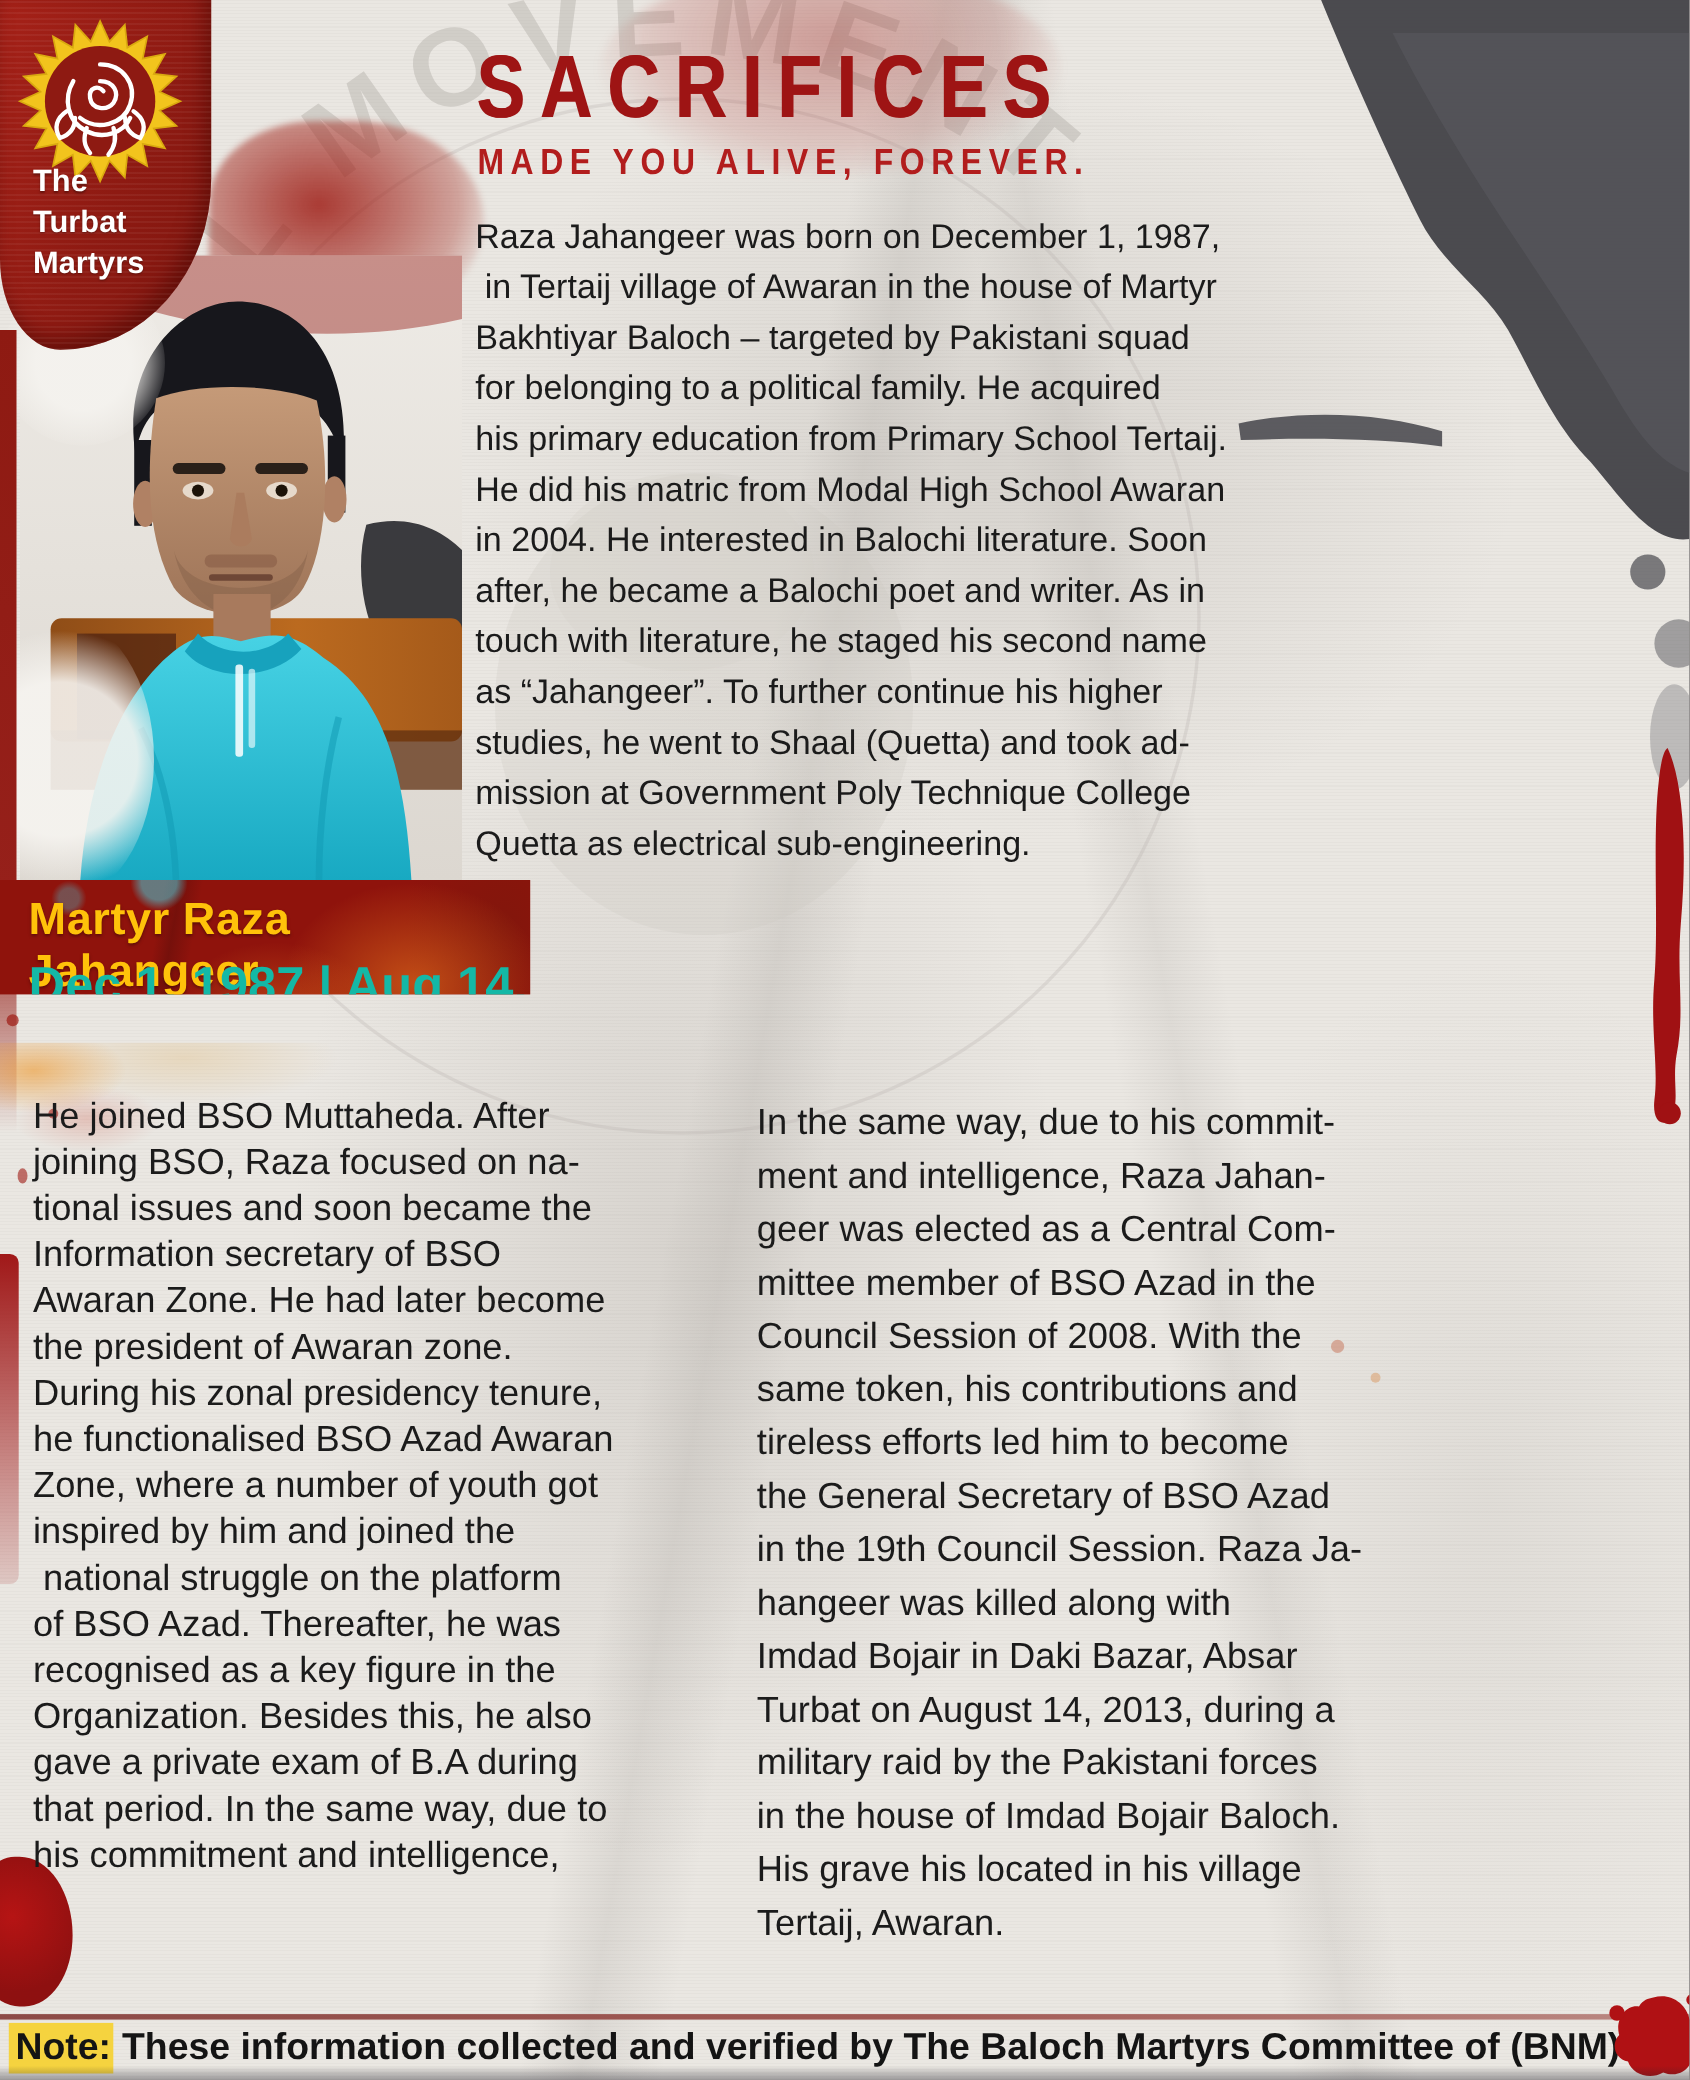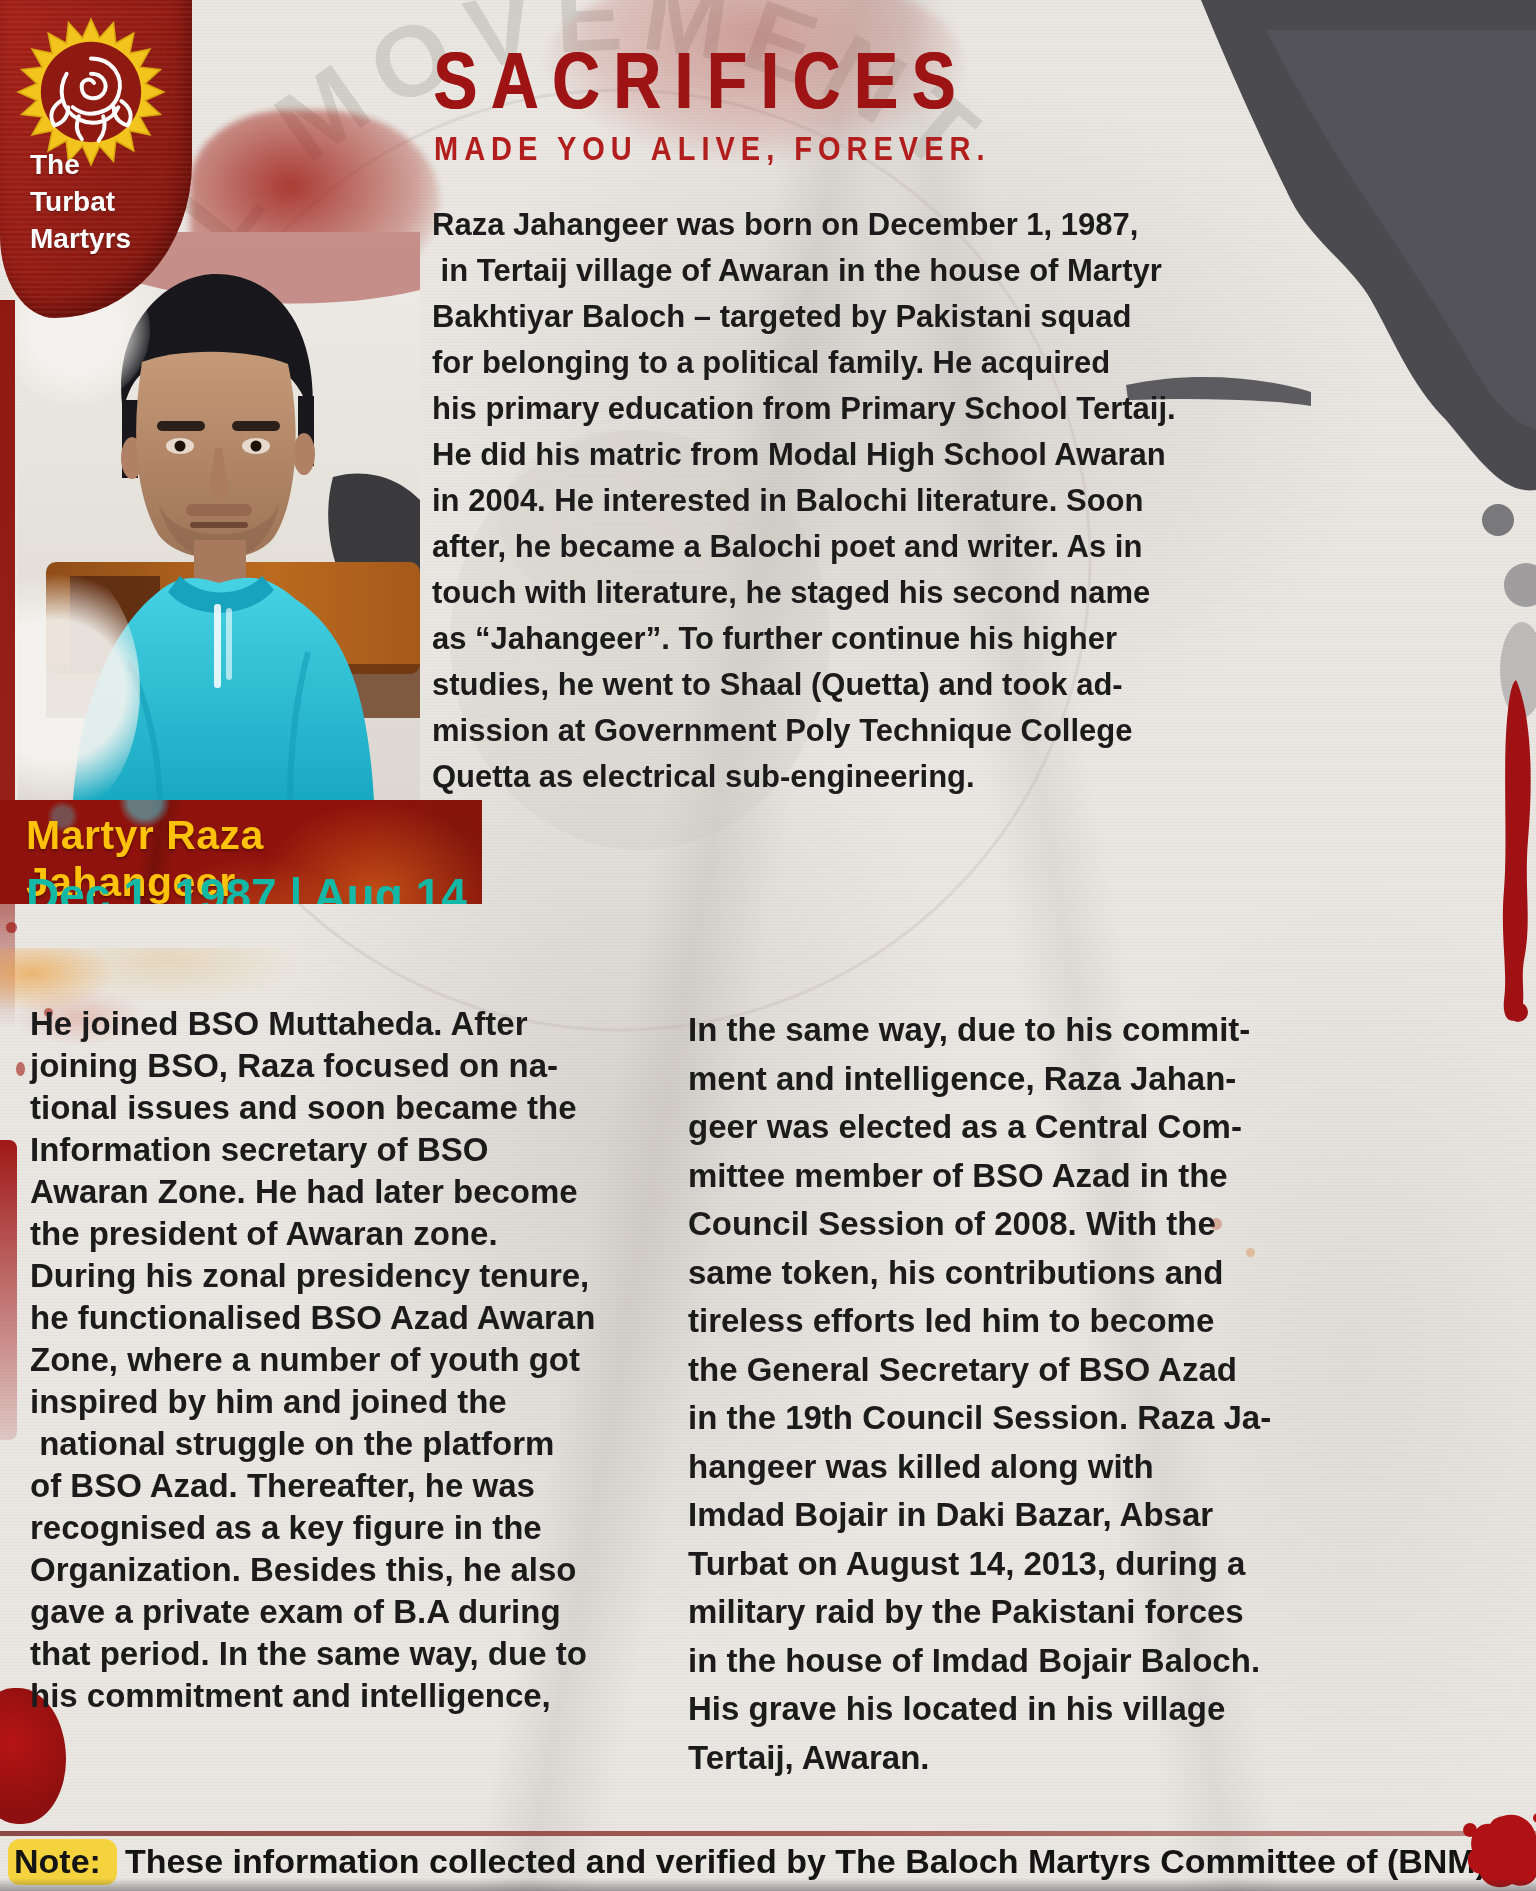--- a/index.html
+++ b/index.html
@@ -87,32 +87,32 @@
   .title{
     left:433px;top:34px;color:#9E1414;font-weight:900;font-size:62px;letter-spacing:13px;
     transform:scale(1.06,1.30);transform-origin:left top;white-space:pre;
     text-shadow:1px 0 0 #9E1414;
   }
   .subtitle{
     left:434px;top:130px;color:#B21D1D;font-weight:900;font-size:29px;letter-spacing:6px;
     transform:scaleY(1.14);transform-origin:left top;white-space:pre;
   }
   
-  .bodytext{color:#1b1b1b;font-weight:700;white-space:pre;margin-top:10px;}
+  .bodytext{color:#1b1b1b;font-weight:400;white-space:pre;}
   .intro{left:432px;top:192px;font-size:31px;line-height:46px;}
   .col-left{left:30px;top:993px;font-size:33px;line-height:42px;}
   .col-right{left:688px;top:996px;font-size:33px;line-height:48.5px;}
   
   .drip-right{left:1494px;top:680px;}
   .splat-br{left:1448px;top:1806px;}
   
   .rule{left:0;top:1831px;width:1536px;height:5px;
     background:linear-gradient(90deg,#8c4a46,#a25a55 55%,#bb8a84);}
   .note-row{left:8px;top:1842px;font-size:34px;font-weight:700;color:#141414;white-space:pre;}
-  .note-label{background:#F5D33F;padding:3px 16px 5px 6px;color:#141414;border-radius:12px;}
+  .note-label{background:#F5D33F;padding:3px 2px 5px 6px;color:#141414;}
   .note-text{padding-left:8px;}
   .bottom-shade{left:0;top:1878px;width:1536px;height:13px;
     background:linear-gradient(rgba(40,40,50,0), rgba(35,35,45,.4));}
 </style>
 </head>
 <body>
 
 <div class="page">
 
   <div class="abs paper-texture"></div>

